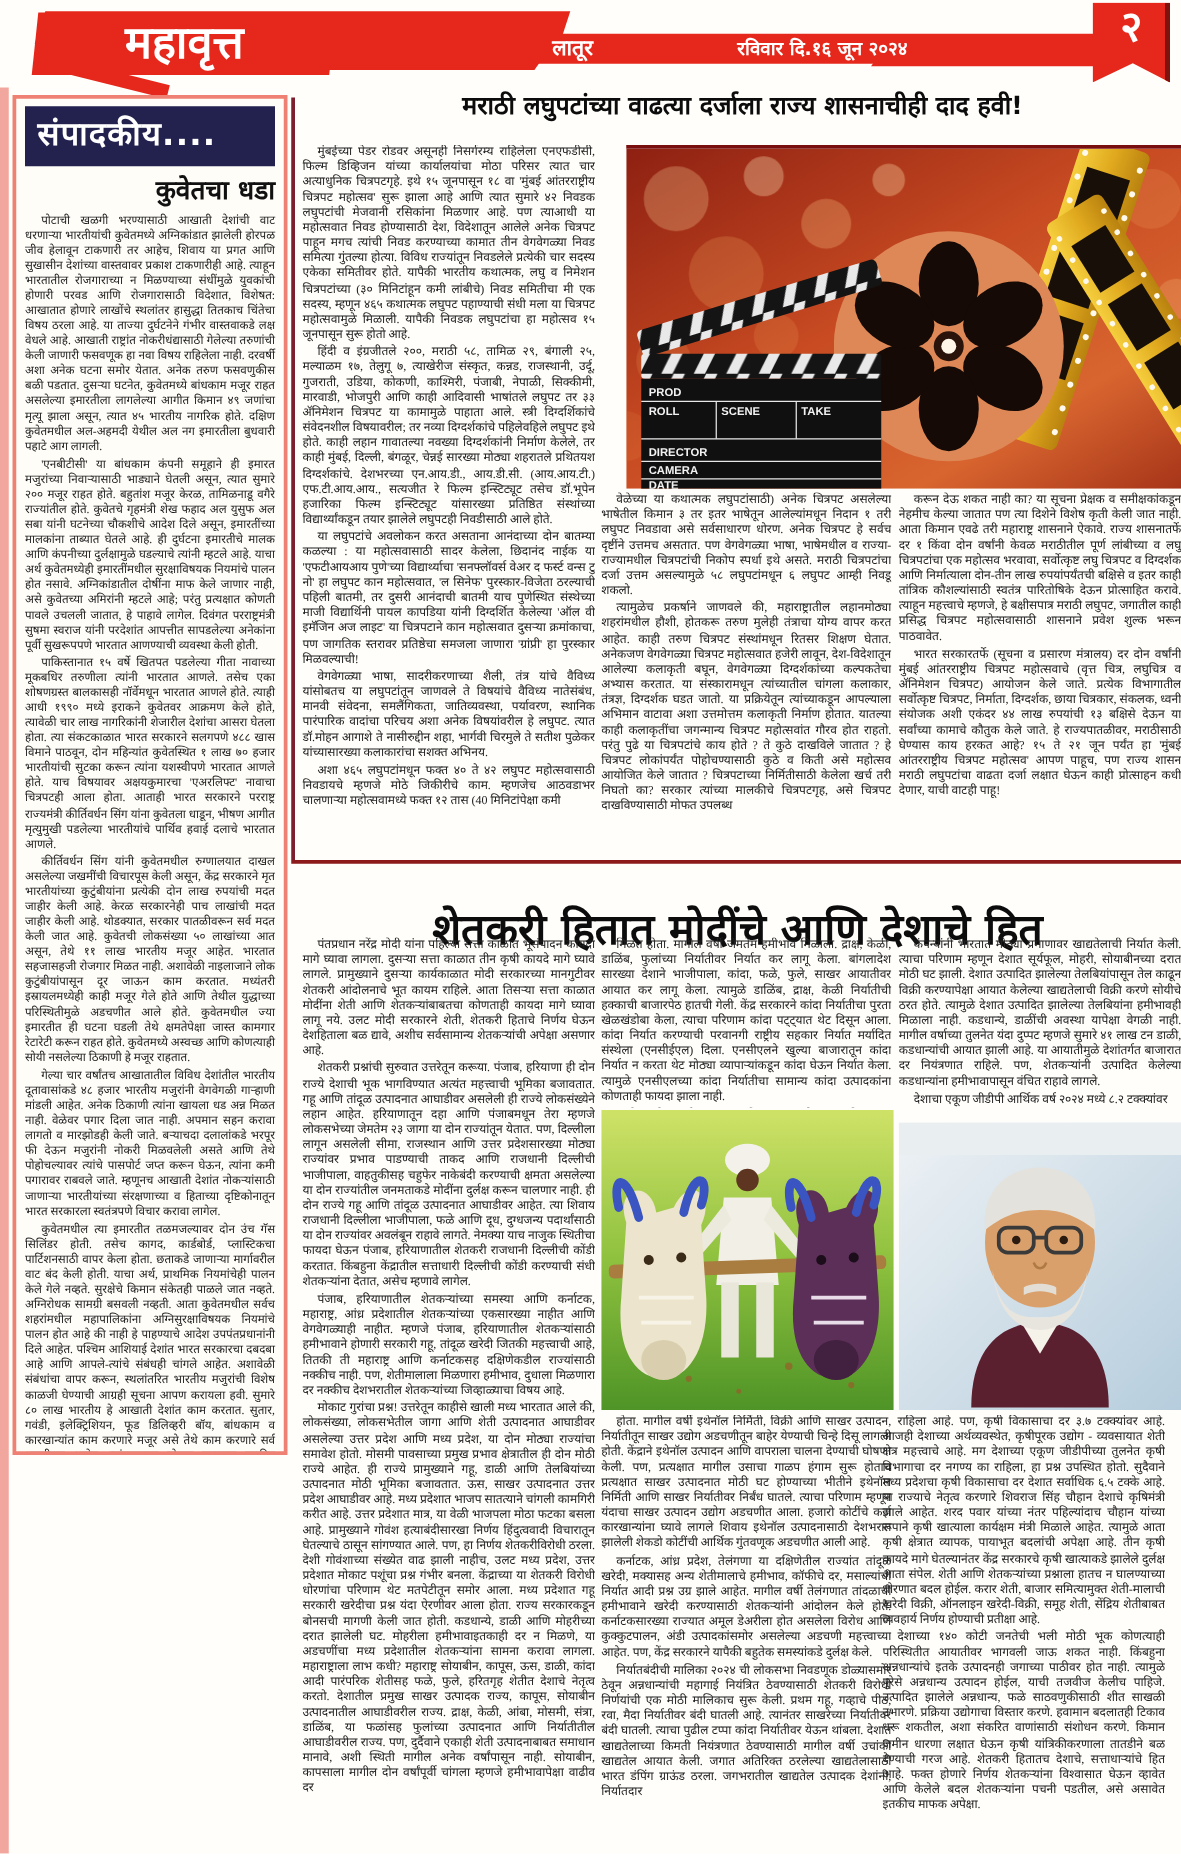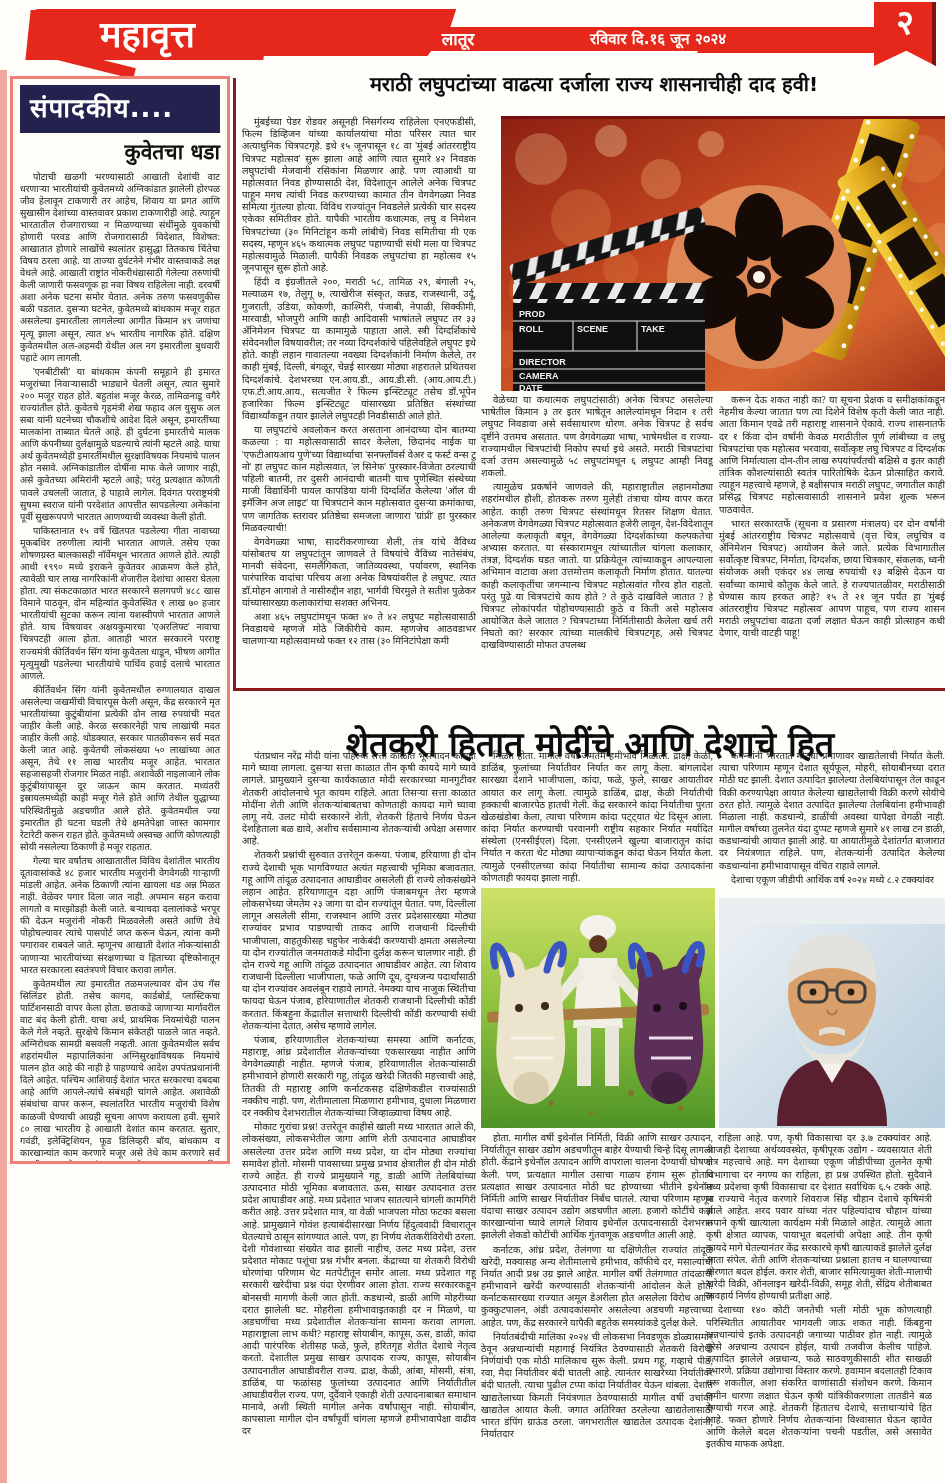--- a/index.html
+++ b/index.html
@@ -93,21 +93,21 @@
   </div>
 
   <div class="abs vrule"></div>
   <div class="abs headline a1-headline">मराठी लघुपटांच्या वाढत्या दर्जाला राज्य शासनाचीही दाद हवी!</div>
 
   <div class="abs col a1c1">
     <p>मुंबईच्या पेडर रोडवर असूनही निसर्गरम्य राहिलेला एनएफडीसी, फिल्म डिव्हिजन यांच्या कार्यालयांचा मोठा परिसर त्यात चार अत्याधुनिक चित्रपटगृहे. इथे १५ जूनपासून १८ वा 'मुंबई आंतरराष्ट्रीय चित्रपट महोत्सव' सुरू झाला आहे आणि त्यात सुमारे ४२ निवडक लघुपटांची मेजवानी रसिकांना मिळणार आहे. पण त्याआधी या महोत्सवात निवड होण्यासाठी देश, विदेशातून आलेले अनेक चित्रपट पाहून मगच त्यांची निवड करण्याच्या कामात तीन वेगवेगळ्या निवड समित्या गुंतल्या होत्या. विविध राज्यांतून निवडलेले प्रत्येकी चार सदस्य एकेका समितीवर होते. यापैकी भारतीय कथात्मक, लघु व निमेशन चित्रपटांच्या (३० मिनिटांहून कमी लांबीचे) निवड समितीचा मी एक सदस्य, म्हणून ४६५ कथात्मक लघुपट पहाण्याची संधी मला या चित्रपट महोत्सवामुळे मिळाली. यापैकी निवडक लघुपटांचा हा महोत्सव १५ जूनपासून सुरू होतो आहे.</p>
     <p>हिंदी व इंग्रजीतले २००, मराठी ५८, तामिळ २९, बंगाली २५, मल्याळम १७, तेलुगू ७, त्याखेरीज संस्कृत, कन्नड, राजस्थानी, उर्दू, गुजराती, उडिया, कोकणी, काश्मिरी, पंजाबी, नेपाळी, सिक्कीमी, मारवाडी, भोजपुरी आणि काही आदिवासी भाषांतले लघुपट तर ३३ ॲनिमेशन चित्रपट या कामामुळे पाहाता आले. स्त्री दिग्दर्शिकांचे संवेदनशील विषयावरील; तर नव्या दिग्दर्शकांचे पहिलेवहिले लघुपट इथे होते. काही लहान गावातल्या नवख्या दिग्दर्शकांनी निर्माण केलेले, तर काही मुंबई, दिल्ली, बंगळूर, चेन्नई सारख्या मोठ्या शहरातले प्रथितयश दिग्दर्शकांचे. देशभरच्या एन.आय.डी., आय.डी.सी. (आय.आय.टी.) एफ.टी.आय.आय., सत्यजीत रे फिल्म इन्स्टिट्यूट तसेच डॉ.भूपेन हजारिका फिल्म इन्स्टिट्यूट यांसारख्या प्रतिष्ठित संस्थांच्या विद्यार्थ्यांकडून तयार झालेले लघुपटही निवडीसाठी आले होते.</p>
     <p>या लघुपटांचे अवलोकन करत असताना आनंदाच्या दोन बातम्या कळल्या : या महोत्सवासाठी सादर केलेला, छिदानंद नाईक या 'एफटीआयआय पुणे'च्या विद्यार्थ्याचा 'सनफ्लॉवर्स वेअर द फर्स्ट वन्स टु नो' हा लघुपट कान महोत्सवात, 'ल सिनेफ' पुरस्कार-विजेता ठरल्याची पहिली बातमी, तर दुसरी आनंदाची बातमी याच पुणेस्थित संस्थेच्या माजी विद्यार्थिनी पायल कापडिया यांनी दिग्दर्शित केलेल्या 'ऑल वी इमॅजिन अज लाइट' या चित्रपटाने कान महोत्सवात दुसऱ्या क्रमांकाचा, पण जागतिक स्तरावर प्रतिष्ठेचा समजला जाणारा 'ग्रांप्री' हा पुरस्कार मिळवल्याची!</p>
     <p>वेगवेगळ्या भाषा, सादरीकरणाच्या शैली, तंत्र यांचे वैविध्य यांसोबतच या लघुपटांतून जाणवले ते विषयांचे वैविध्य नातेसंबंध, मानवी संवेदना, समलैंगिकता, जातिव्यवस्था, पर्यावरण, स्थानिक पारंपारिक वादांचा परिचय अशा अनेक विषयांवरील हे लघुपट. त्यात डॉ.मोहन आगाशे ते नासीरुद्दीन शहा, भार्गवी चिरमुले ते सतीश पुळेकर यांच्यासारख्या कलाकारांचा सशक्त अभिनय.</p>
-    <p>अशा ४६५ लघुपटांमधून फक्त ४० ते ४२ लघुपट महोत्सवासाठी निवडायचे म्हणजे मोठे जिकीरीचे काम. म्हणजेच आठवडाभर चालणाऱ्या महोत्सवामध्ये फक्त १२ तास (३० मिनिटांपेक्षा कमी</p>
+    <p>अशा ४६५ लघुपटांमधून फक्त ४० ते ४२ लघुपट महोत्सवासाठी निवडायचे म्हणजे मोठे जिकीरीचे काम. म्हणजेच आठवडाभर चालणाऱ्या महोत्सवामध्ये फक्त १२ तास (40 मिनिटांपेक्षा कमी</p>
   </div>
 
   <div class="abs film-img">
     <svg width="464" height="272" viewBox="0 0 464 272">
       <defs>
         <linearGradient id="filmbg" x1="0" y1="0" x2="1" y2="1">
           <stop offset="0" stop-color="#8e2012"></stop>
             <stop offset="0.45" stop-color="#c84b22"></stop>
           <stop offset="0.75" stop-color="#d8652f"></stop>
             <stop offset="1" stop-color="#a23017"></stop>

